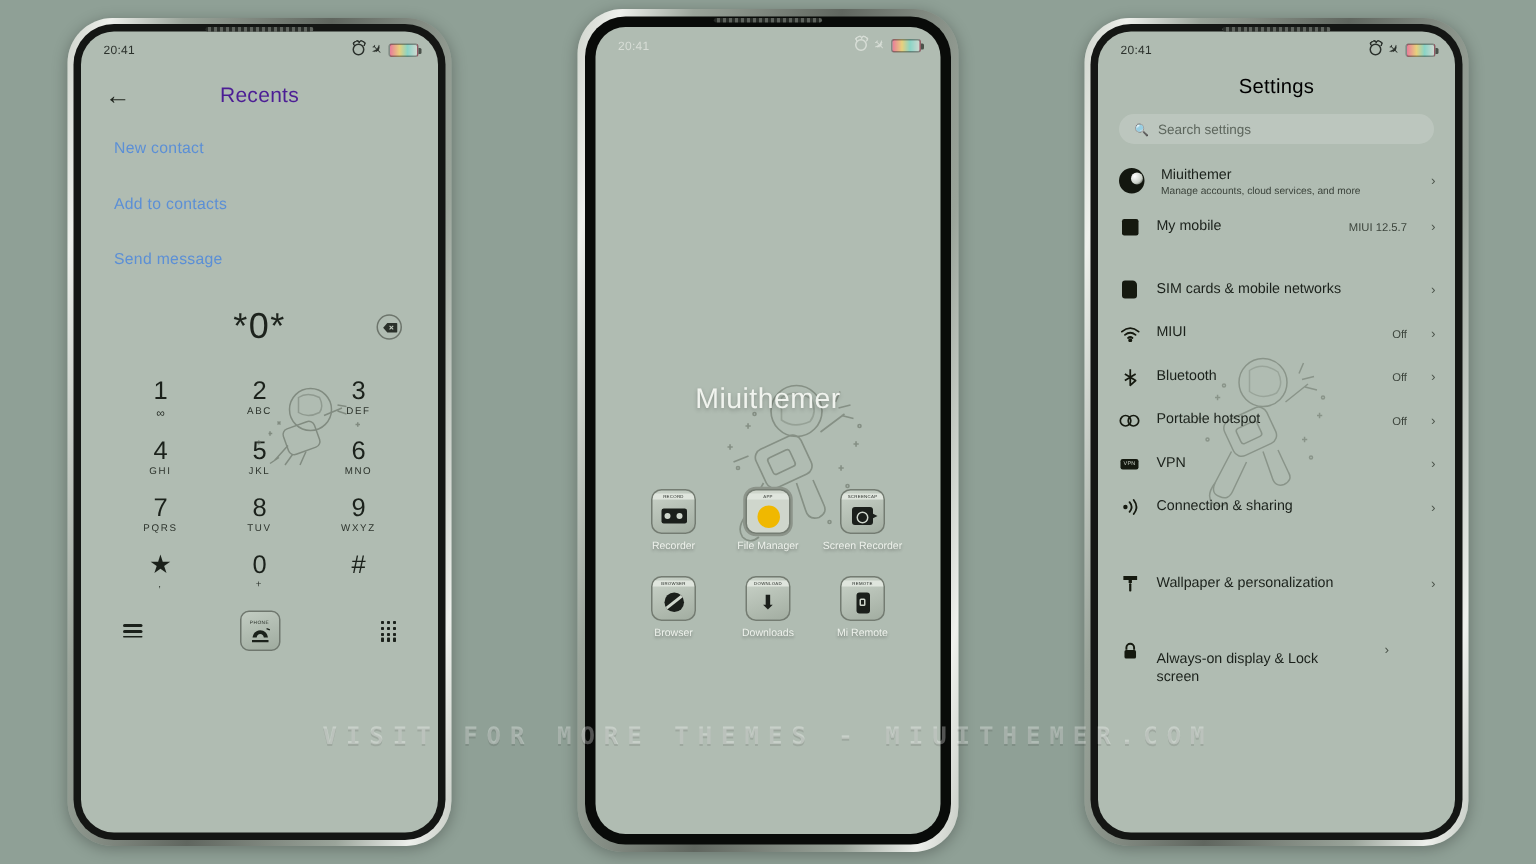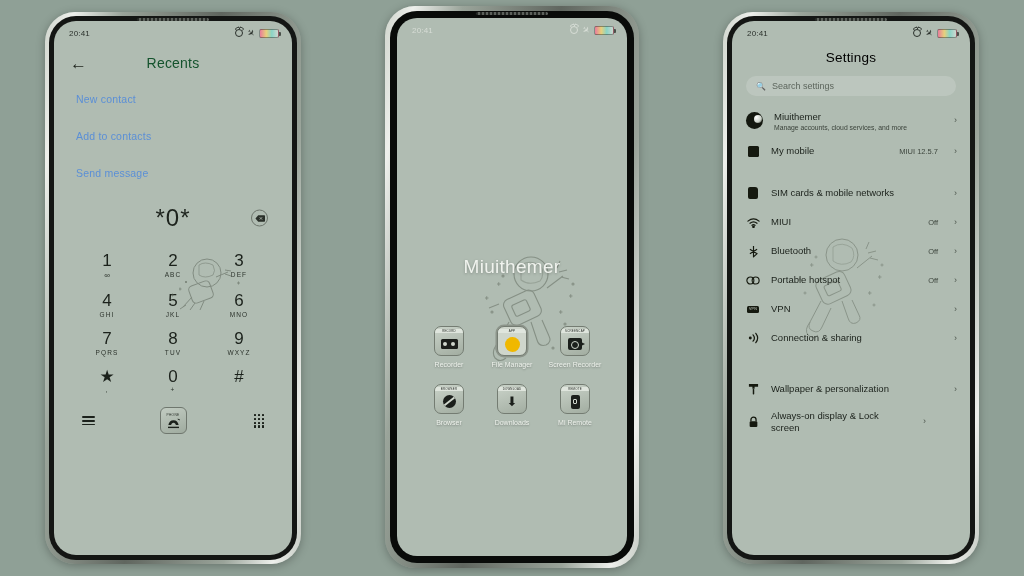--- a/index.html
+++ b/index.html
@@ -70,21 +70,21 @@
   .phone.dark .ico-alarm::before, .phone.dark .ico-alarm::after { border-color:#d7ddd6; }
   .phone.dark .ico-plane { color:#d7ddd6; }
 
   
   .astro { position:absolute; pointer-events:none; opacity:.55; }
   .astro svg { display:block; }
 
   
   .dial-head { display:flex; align-items:center; padding: 10px 16px 0 16px; position:relative; height:34px; }
   .back-arrow { font-size:17px; color:#20261f; line-height:1; }
-  .dial-title { position:absolute; left:0; right:0; text-align:center; font-size:14px; color:#14532d; letter-spacing:.2px; }
+  .dial-title { position:absolute; left:0; right:0; text-align:center; font-size:14px; color:#4c1d95; letter-spacing:.2px; }
   .dial-links { padding: 18px 22px 0 22px; }
   .dial-links .lnk { color:#5b8fd6; font-size:10.5px; margin-bottom:25px; letter-spacing:.2px; }
   .dial-number {
     text-align:center; font-size:24px; color:#1d231d; letter-spacing:1px;
     margin-top: 16px; position:relative;
   }
   .bksp {
     position:absolute; right:24px; top:50%; transform:translateY(-50%);
     width:17px; height:17px; border-radius:50%; border:1px solid #6d756c;
     display:flex; align-items:center; justify-content:center;
@@ -602,23 +602,24 @@
           <span class="chev">›</span>
         </div>
 
         <div class="set-row">
           <span class="set-ic">
             <svg viewBox="0 0 12 13" width="11" height="12" fill="none" stroke="#15190f" stroke-width="1.4">
               <path d="M3.2 5.6 V4 a2.8 2.8 0 0 1 5.6 0 v1.6"></path>
               <rect x="1.8" y="5.8" width="8.4" height="6.2" rx="1.2" fill="#15190f" stroke="none"></rect>
             </svg>
           </span>
-          <span class="set-txt set-lbl" style="max-width:125px;">Always-on display &amp; Lock screen</span>
+          <span class="set-txt set-lbl" style="max-width:125px;margin-top:24px;">Always-on display &amp; Lock screen</span>
           <span class="set-val"></span>
           <span class="chev">›</span>
         </div>
 
       </div>
     </div>
   </div>
 
+  <div class="watermark">VISIT FOR MORE THEMES - MIUITHEMER.COM</div>
 
 </div>
 
 </body></html>

